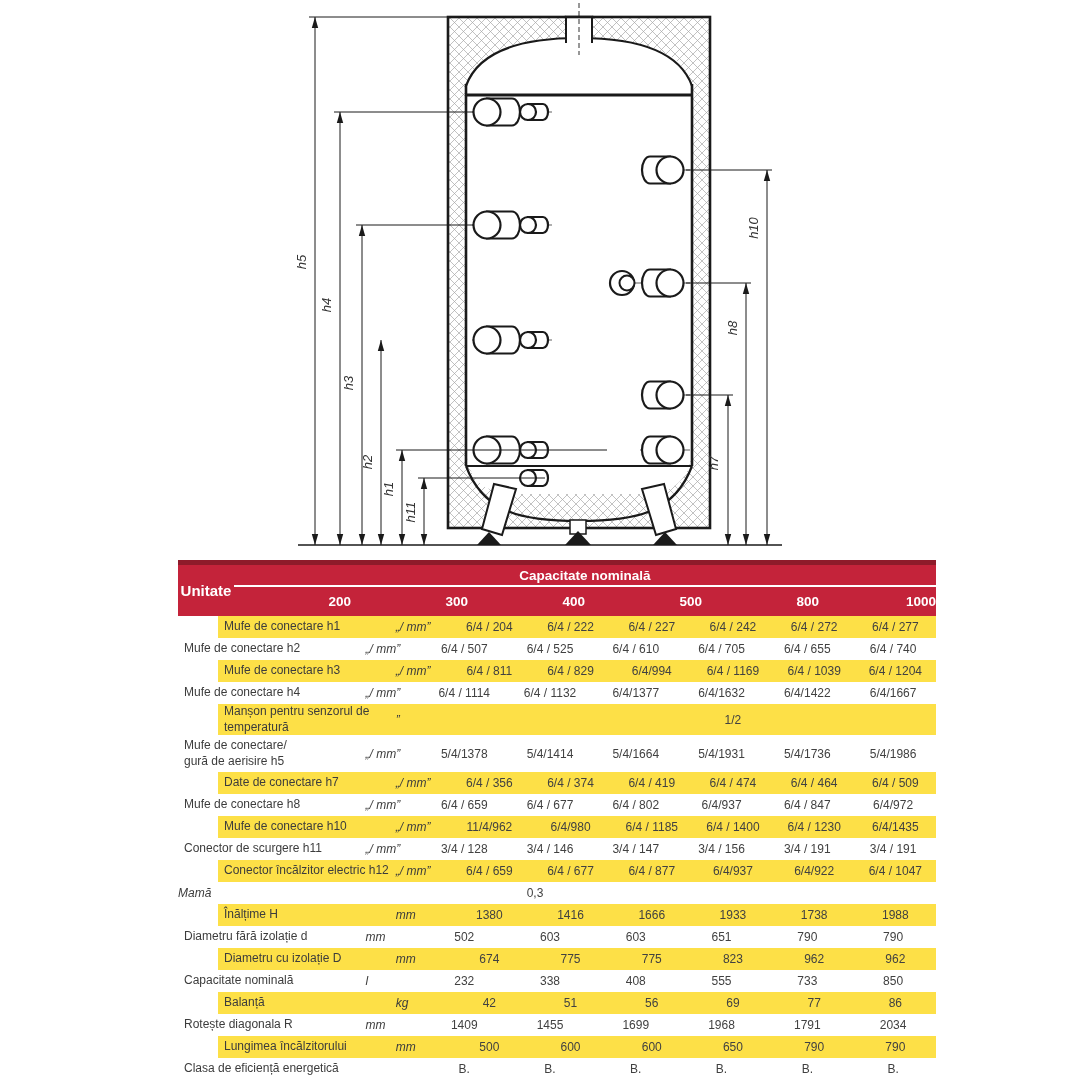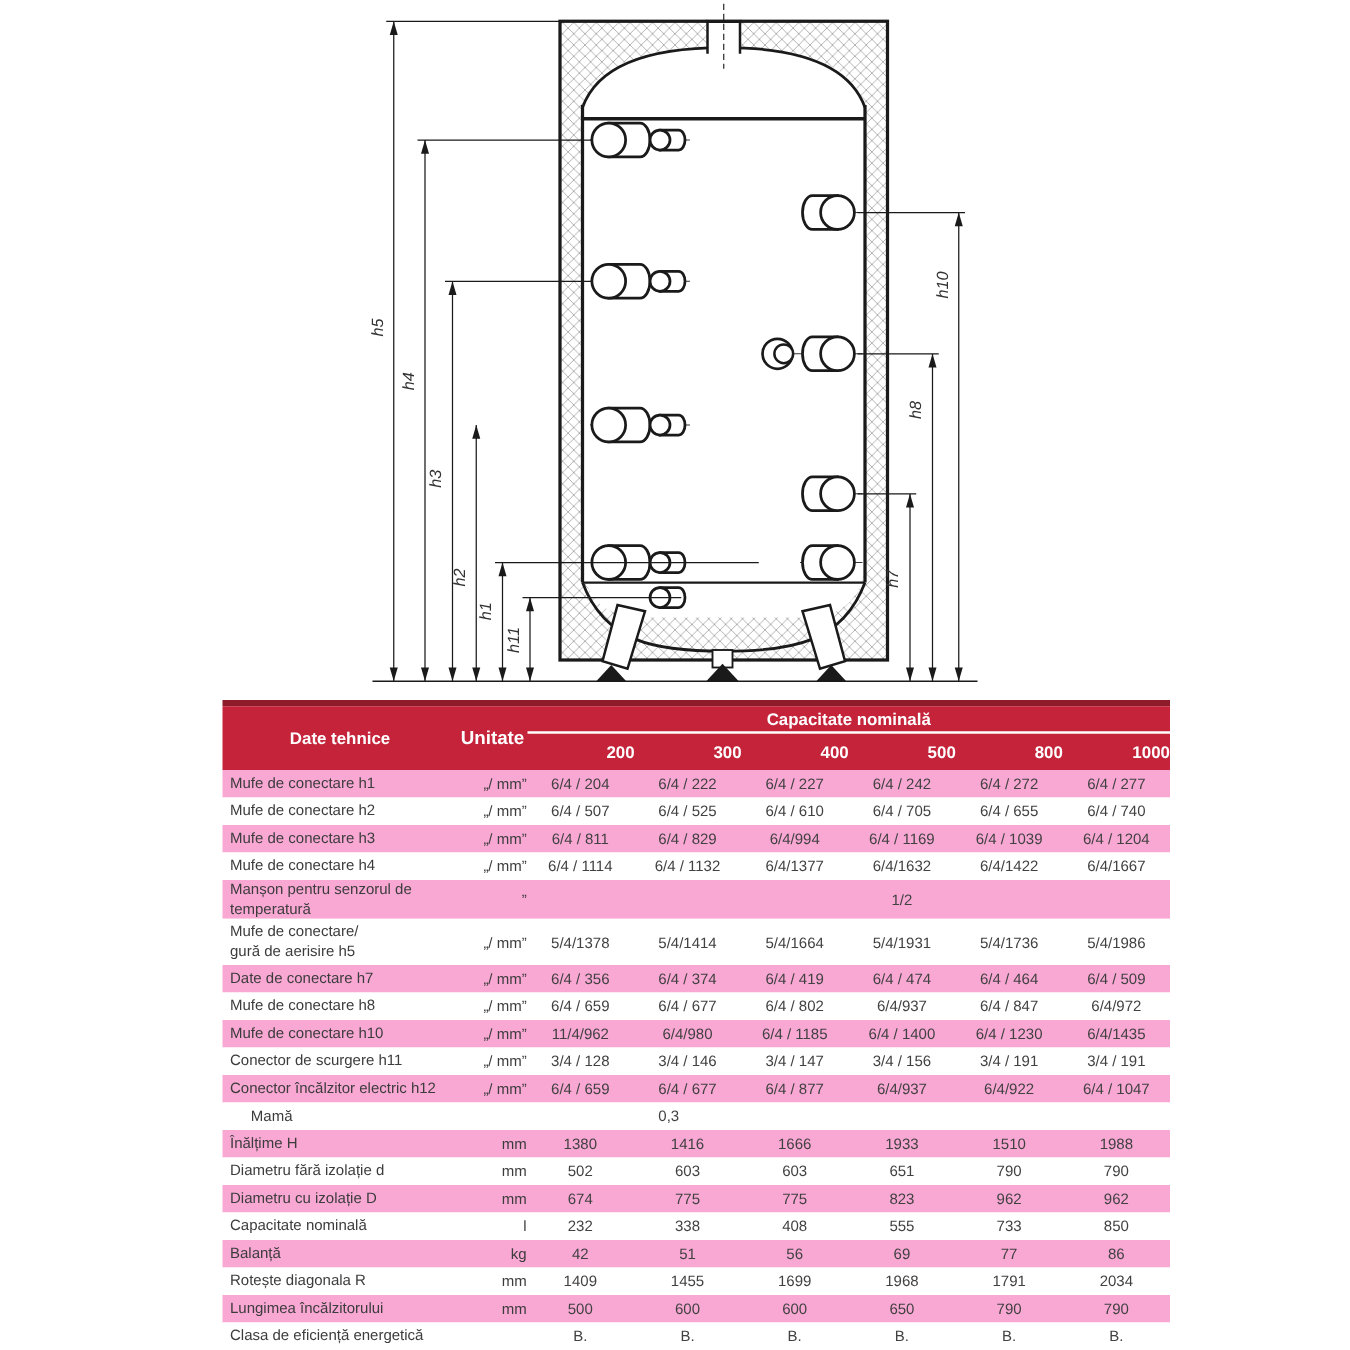--- a/index.html
+++ b/index.html
@@ -17,24 +17,24 @@
              font-weight:bold; font-size:13.5px; }
   .h-unit  { width:56px; display:flex; align-items:center; justify-content:center;
              font-weight:bold; font-size:15px; }
   .h-cap   { flex:1; display:flex; flex-direction:column; }
   .h-cap-title { height:20px; line-height:21px; text-align:center; font-weight:bold;
                  font-size:13.5px; border-bottom:2px solid #fff; }
   .h-cols  { flex:1; display:flex; align-items:center; }
   .h-col   { width:16.6667%; text-align:right; font-weight:bold; font-size:13.5px; }
 
   .trow { display:flex; align-items:center; min-height:22px; font-size:12px; color:#3c3c3c; background:#fff; }
-  .trow.shaded { background:#f9a8d4; }
+  .trow.shaded { background:#fde047;margin-left:40px; }
   .trow.tall { min-height:37px; }
   .c-label { width:188px; padding-left:6px; box-sizing:border-box; line-height:1.3; }
-  .c-unit  { width:56px; text-align:right; }
+  .c-unit  { width:56px; text-align:left;font-style:italic; }
   .c-val   { width:86px; text-align:center; color:#414141; }
 </style>
 </head>
 <body>
 
 <div class="page">
 
   <svg class="diagram" width="1080" height="558" viewBox="0 0 1080 558">
     <defs>
       <pattern id="xh" width="9" height="9" patternUnits="userSpaceOnUse">
@@ -177,21 +177,20 @@
       <text x="415" y="512" transform="rotate(-90 415 512)">h11</text>
       <text x="758" y="228" transform="rotate(-90 758 228)">h10</text>
       <text x="737" y="328" transform="rotate(-90 737 328)">h8</text>
       <text x="718" y="463" transform="rotate(-90 718 463)">h7</text>
     </g>
   </svg>
 
   <div class="spec-table">
     <div class="stripe"></div>
     <div class="head">
-      <div class="h-title">Date tehnice</div>
       <div class="h-unit">Unitate</div>
       <div class="h-cap">
         <div class="h-cap-title">Capacitate nominală</div>
         <div class="h-cols">
           <div class="h-col">200</div>
           <div class="h-col">300</div>
           <div class="h-col">400</div>
           <div class="h-col">500</div>
           <div class="h-col">800</div>
           <div class="h-col">1000</div>
@@ -343,21 +342,21 @@
         </div>
         <div class="trow shaded">
           <div class="c-label">
             <div>Înălțime H</div>
           </div>
           <div class="c-unit">mm</div>
           <div class="c-val">1380</div>
           <div class="c-val">1416</div>
           <div class="c-val">1666</div>
           <div class="c-val">1933</div>
-          <div class="c-val">1510</div>
+          <div class="c-val">1738</div>
           <div class="c-val">1988</div>
         </div>
         <div class="trow">
           <div class="c-label">
             <div>Diametru fără izolație d</div>
           </div>
           <div class="c-unit">mm</div>
           <div class="c-val">502</div>
           <div class="c-val">603</div>
           <div class="c-val">603</div>

